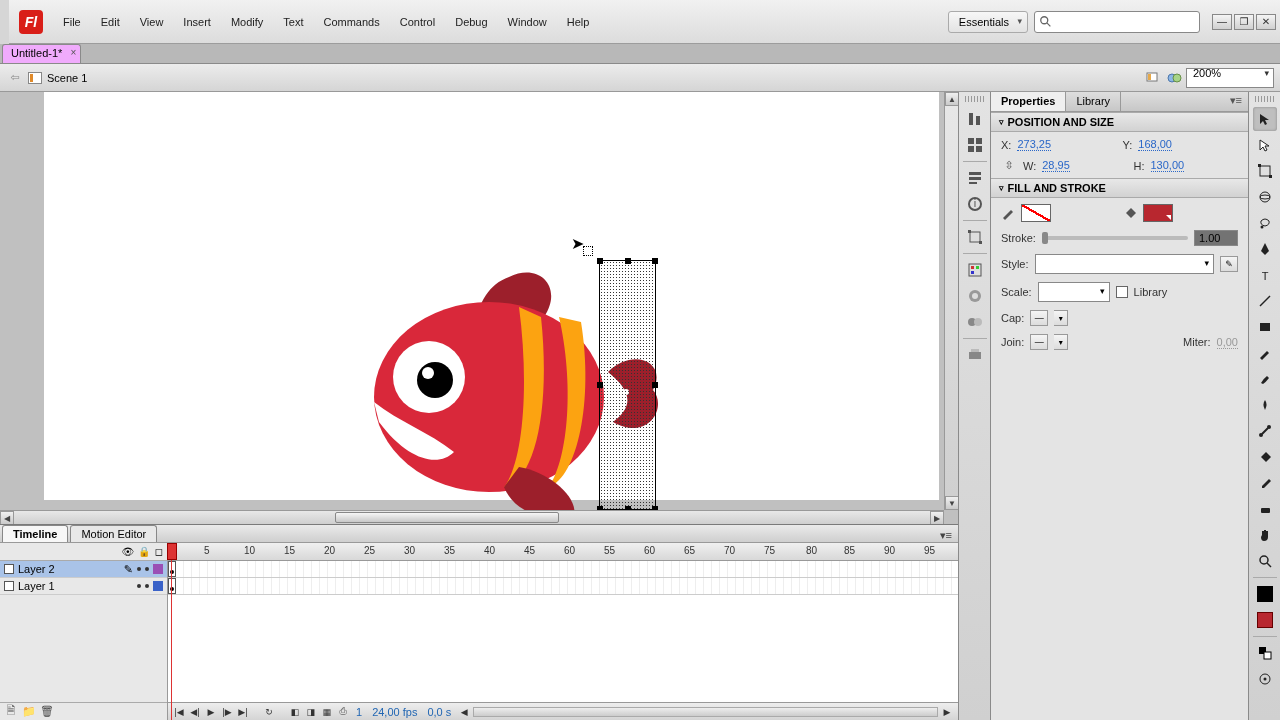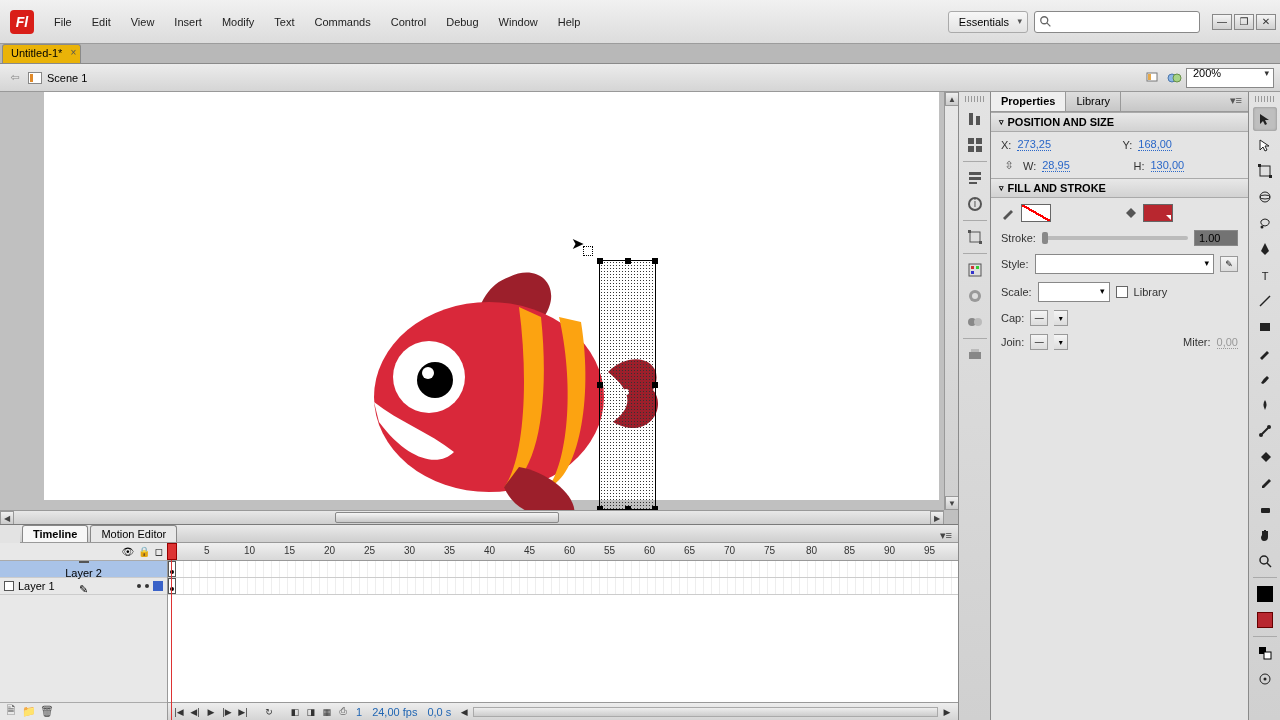--- a/index.html
+++ b/index.html
@@ -1,33 +1,33 @@
 <!DOCTYPE html>
 <html><head>
 <meta charset="utf-8">
 <style>
   * { margin: 0; padding: 0; box-sizing: border-box; font-family: "Segoe UI", Tahoma, sans-serif; font-size: 11px; }
   body { background: #d6d6d6; width: 1280px; height: 720px; overflow: hidden; user-select: none; }
 
   
-  .menubar { height: 44px; background: linear-gradient(#f1f1f1,#dcdcdc); border-bottom:1px solid #9c9c9c; display:flex; align-items:center; }
+  .menubar { height: 44px; background: linear-gradient(#f1f1f1,#dcdcdc); border-bottom:1px solid #9c9c9c; display:flex; align-items:center;margin-left:9px; }
   .app-logo { width:24px; height:24px; margin:0 10px; background:#d91e18; border-radius:4px; display:flex; align-items:center; justify-content:center; color:#fff; font-weight:bold; font-style:italic; font-size:14px;}
   .menu-items { display:flex; gap:0; }
   .menu-items span { padding:10px 10px; color:#222; cursor:default;}
   .menu-right { margin-left:auto; display:flex; align-items:center; gap:6px; padding-right:4px;}
   .workspace { padding:4px 18px 4px 10px; background:linear-gradient(#f7f7f7,#e3e3e3); border:1px solid #aaa; border-radius:3px; position:relative;}
   .workspace::after { content:"▾"; position:absolute; right:5px; top:4px; font-size:9px; color:#555;}
   .menu-search { width:166px; height:22px; border:1px solid #888; border-radius:3px; background:#fff; display:flex; align-items:center;}
   .menu-search svg { margin:0 4px; }
   .win-buttons { display:flex; gap:2px; margin-left:6px;}
   .win-buttons div { width:20px; height:16px; background:linear-gradient(#f4f4f4,#d0d0d0); border:1px solid #888; display:flex; align-items:center; justify-content:center; font-size:10px; color:#333;}
 
   
   .doc-tabs { height:20px; background:#b8b8b8; border-bottom:1px solid #8a8a8a; display:flex; align-items:flex-end;}
-  .doc-tab { background:#eab308; border:1px solid #8a8a8a; border-bottom:none; height:19px; padding:2px 18px 0 8px; position:relative; margin-left:2px; border-radius:3px 3px 0 0;}
+  .doc-tab { background:#f0abfc; border:1px solid #8a8a8a; border-bottom:none; height:19px; padding:2px 18px 0 8px; position:relative; margin-left:2px; border-radius:3px 3px 0 0;}
   .doc-tab .close { position:absolute; right:4px; top:2px; font-size:10px; color:#555;}
 
   
   .edit-bar { height:28px; background:linear-gradient(#ececec,#d5d5d5); border-bottom:1px solid #999; display:flex; align-items:center; padding:0 6px;}
   .edit-bar .back { width:18px; height:18px; display:flex; align-items:center; justify-content:center; color:#888;}
   .scene-icon { width:14px; height:12px; background:#fff; border:1px solid #888; margin:0 5px 0 4px; position:relative;}
   .scene-icon::before{content:"";position:absolute;left:1px;top:1px;width:3px;height:8px;background:#e08a2a;}
   .edit-bar .spacer { flex:1;}
   .zoom-box { width:88px; height:20px; background:#fff; border:1px solid #888; padding:0 16px 9px 6px; display:flex; align-items:center; position:relative;}
   .zoom-box::after { content:"▾"; position:absolute; right:4px; font-size:9px; color:#333;}
@@ -55,30 +55,30 @@
     background-size:3px 3px; border:1px solid #000;}
   .handle { position:absolute; width:6px; height:6px; background:#000;}
   .h-tl{left:-3px;top:-3px}.h-tr{right:-3px;top:-3px}.h-bl{left:-3px;bottom:-3px}.h-br{right:-3px;bottom:-3px}
   .h-tm{left:50%;margin-left:-3px;top:-3px}.h-bm{left:50%;margin-left:-3px;bottom:-3px}
   .h-ml{left:-3px;top:50%;margin-top:-3px}.h-mr{right:-3px;top:50%;margin-top:-3px}
   .cursor-arrow { position:absolute; left:527px; top:142px; font-size:16px; color:#000;}
   .cursor-arrow::after{content:"";position:absolute;left:12px;top:12px;width:8px;height:8px;border:1px dotted #000;}
 
   
   .timeline { height:196px; background:#e3e3e3; border-top:1px solid #7a7a7a; display:flex; flex-direction:column;}
-  .tl-tabs { height:18px; background:linear-gradient(#eaeaea,#cfcfcf); border-bottom:1px solid #999; display:flex; align-items:flex-end; padding-left:2px;margin-left:20px;}
+  .tl-tabs { height:18px; background:linear-gradient(#eaeaea,#cfcfcf); border-bottom:1px solid #999; display:flex; align-items:flex-end; padding-left:2px;}
   .tl-tab { padding:2px 10px; border:1px solid #888; border-bottom:none; border-radius:3px 3px 0 0; background:#e8e8e8; margin-right:2px; height:17px;}
   .tl-tab.active { background:#f7f7f7; font-weight:bold;}
   .tl-collapse { margin-left:auto; padding:0 6px; color:#444;}
   .tl-body { flex:1; display:flex; }
   .layer-col { width:168px; background:#e8e8e8; border-right:1px solid #999; display:flex; flex-direction:column;}
   .layer-head { height:18px; border-bottom:1px solid #aaa; display:flex; justify-content:flex-end; gap:4px; align-items:center; padding-right:4px;}
   .layer-head span{ font-size:10px;}
   .layer-row { height:17px; display:flex; align-items:center; gap:4px; padding:0 4px; border-bottom:1px solid #ccc;}
-  .layer-row.sel { background:#a9c3e8;flex-direction:column;}
+  .layer-row.sel { background:#a9c3e8;}
   .layer-row .licon{ width:10px; height:10px; border:1px solid #555; background:#fff; position:relative;}
   .layer-row .dot{ width:4px;height:4px;border-radius:50%;background:#333;}
   .layer-row .colorbox{ width:10px;height:10px;}
   .layer-foot { margin-top:auto; height:18px; border-top:1px solid #aaa; display:flex; align-items:center; gap:4px; padding:0 4px;}
   .layer-foot div{ width:14px;height:14px;display:flex;align-items:center;justify-content:center;color:#444;}
 
   .frame-col { flex:1; display:flex; flex-direction:column; position:relative; background:#fff;}
   .ruler { height:18px; background:linear-gradient(#f0f0f0,#d8d8d8); border-bottom:1px solid #999; position:relative; overflow:hidden;}
   .ruler span { position:absolute; top:2px; font-size:10px; color:#333;}
   .frame-rows { height:34px; position:relative;}

